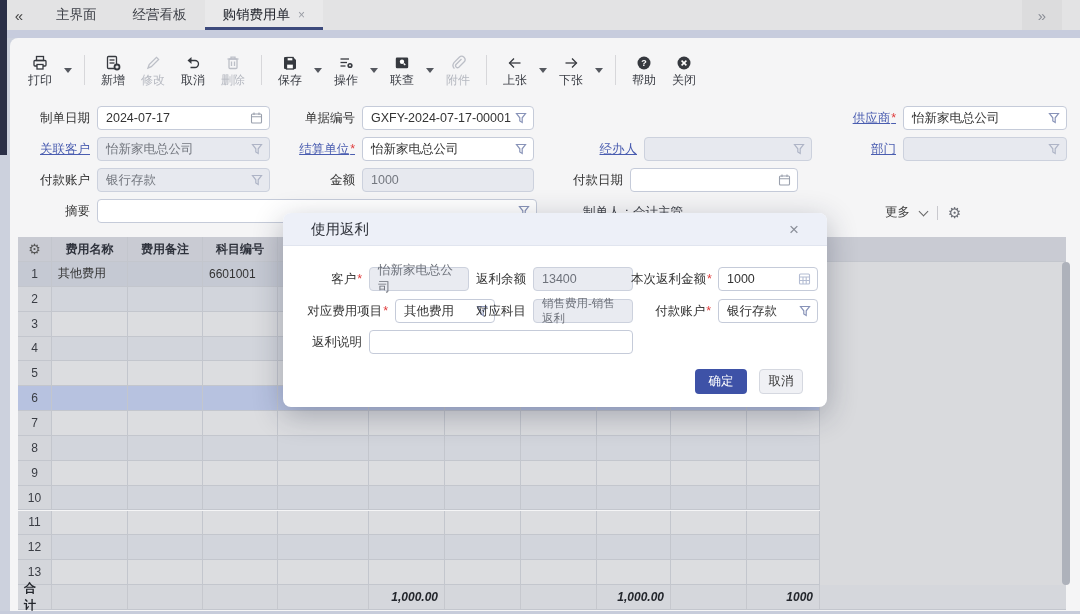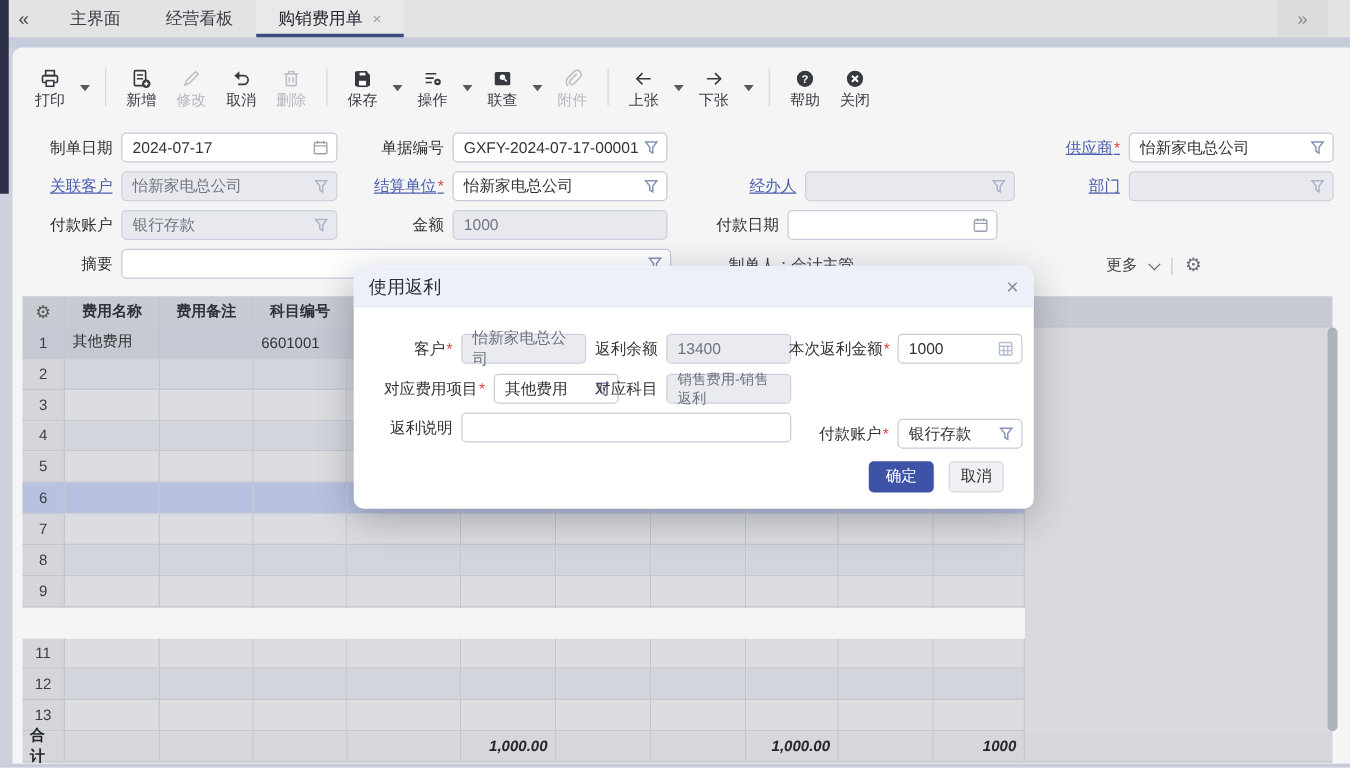--- a/index.html
+++ b/index.html
@@ -63,21 +63,21 @@
   .r-selected .gdata, .r-selected .grow-num { background:#b7c2e0; }
   .total-row-bg { position:absolute; left:8px; background:#d5d7dc; border-bottom:1px solid #c3c6cd; }
   .tcell { font-weight:bold; color:#23262c; border-right:1px solid #c6c8ce; display:flex; align-items:center; padding:0 6px; height:100%; }
   .tcell.num { justify-content:flex-end;font-style:italic; }
   .right-fill { position:absolute; background:#d9dadd; }
   .scrollbar { position:absolute; width:8px; background:#aeb2bb; border-radius:4px; }
   .bottom-strip { position:absolute; left:0; top:611px; width:1080px; height:3px; background:#c7ccdb; }
 
   
   .modal { position:absolute; left:283px; top:213px; width:544px; height:194px; background:#fff; border-radius:8px; box-shadow:0 8px 30px rgba(30,35,60,.30); z-index:50; }
-  .modal-head { height:33px; background:#edf0f8; border-bottom:1px solid #e1e5ef; border-radius:8px 8px 0 0; display:flex; align-items:center; justify-content:space-between; padding:0 12px; }
+  .modal-head { height:33px; background:#edf0f8; border-bottom:1px solid #e1e5ef; border-radius:8px 8px 0 0; display:flex; align-items:center; justify-content:space-between; padding:0 28px; }
   .modal-title { font-size:14.5px; color:#2c2f37; }
   .modal-close { font-size:17px; color:#8b8f99; cursor:pointer; line-height:1; }
   .mgroup { position:absolute; height:24px; display:flex; align-items:center; }
   .mlabel { font-size:12.5px; color:#333; text-align:right; white-space:nowrap; }
   .mbox { position:relative; height:24px; border:1px solid #c5cbd9; border-radius:4px; background:#fff; display:flex; align-items:center; padding:0 20px 0 8px; font-size:12.5px; color:#333; margin-left:7px; }
   .mbox.noicon { padding-right:8px; }
   .mbox.disabled { background:#e9ebf1; border-color:#ccd1dd; color:#6e727b; }
   .btn { height:25px; border-radius:4px; font-size:12.5px; display:flex; align-items:center; justify-content:center; cursor:pointer; }
   .btn-ok { width:52px; background:#3e52a7; color:#fff; }
   .btn-cancel { width:44px; background:#f0f1f5; border:1px solid #d5d8e0; color:#333; }
@@ -511,20 +511,33 @@
         <div class="gcell gdata" style="width: 75px; height: 24.85px;"></div>
         <div class="gcell gdata" style="width: 75px; height: 24.85px;"></div>
         <div class="gcell gdata" style="width: 91px; height: 24.85px;"></div>
         <div class="gcell gdata" style="width: 76px; height: 24.85px;"></div>
         <div class="gcell gdata" style="width: 76px; height: 24.85px;"></div>
         <div class="gcell gdata" style="width: 76px; height: 24.85px;"></div>
         <div class="gcell gdata" style="width: 74px; height: 24.85px;"></div>
         <div class="gcell gdata" style="width: 76px; height: 24.85px;"></div>
         <div class="gcell gdata" style="width: 73px; height: 24.85px;"></div>
       </div>
+      <div class="grid-row r-shade" style="top: 248.65px;">
+        <div class="gcell grow-num" style="width: 34px; height: 24.85px;">10</div>
+        <div class="gcell gdata" style="width: 76px; height: 24.85px;"></div>
+        <div class="gcell gdata" style="width: 75px; height: 24.85px;"></div>
+        <div class="gcell gdata" style="width: 75px; height: 24.85px;"></div>
+        <div class="gcell gdata" style="width: 91px; height: 24.85px;"></div>
+        <div class="gcell gdata" style="width: 76px; height: 24.85px;"></div>
+        <div class="gcell gdata" style="width: 76px; height: 24.85px;"></div>
+        <div class="gcell gdata" style="width: 76px; height: 24.85px;"></div>
+        <div class="gcell gdata" style="width: 74px; height: 24.85px;"></div>
+        <div class="gcell gdata" style="width: 76px; height: 24.85px;"></div>
+        <div class="gcell gdata" style="width: 73px; height: 24.85px;"></div>
+      </div>
       <div class="grid-row r-light" style="top: 273.5px;">
         <div class="gcell grow-num" style="width: 34px; height: 24.85px;">11</div>
         <div class="gcell gdata" style="width: 76px; height: 24.85px;"></div>
         <div class="gcell gdata" style="width: 75px; height: 24.85px;"></div>
         <div class="gcell gdata" style="width: 75px; height: 24.85px;"></div>
         <div class="gcell gdata" style="width: 91px; height: 24.85px;"></div>
         <div class="gcell gdata" style="width: 76px; height: 24.85px;"></div>
         <div class="gcell gdata" style="width: 76px; height: 24.85px;"></div>
         <div class="gcell gdata" style="width: 76px; height: 24.85px;"></div>
         <div class="gcell gdata" style="width: 74px; height: 24.85px;"></div>
@@ -620,21 +633,21 @@
           </svg>
         </span>
     </div>
   </div>
   <div class="mgroup" style="left:193px; top:86px;">
     <span class="mlabel" style="width:50px;">对应科目</span>
     <div class="mbox disabled noicon" style="width:100px; font-size:11.5px;">
       <span>销售费用-销售返利</span>
     </div>
   </div>
-  <div class="mgroup" style="left:348px; top:86px;margin-top:36px;">
+  <div class="mgroup" style="left:348px; top:86px;">
     <span class="mlabel" style="width:80px;"><span>付款账户</span><span class="star">*</span></span>
     <div class="mbox" style="width:100px;">
       <span>银行存款</span>
       <span class="box-ico">
           <svg class="funnel-svg" width="12" height="12">
             <path d="M1.5 1.5 H10.5 L7.2 5.8 V10.5 L4.8 9 V5.8 Z"></path>
           </svg>
         </span>
     </div>
   </div>

